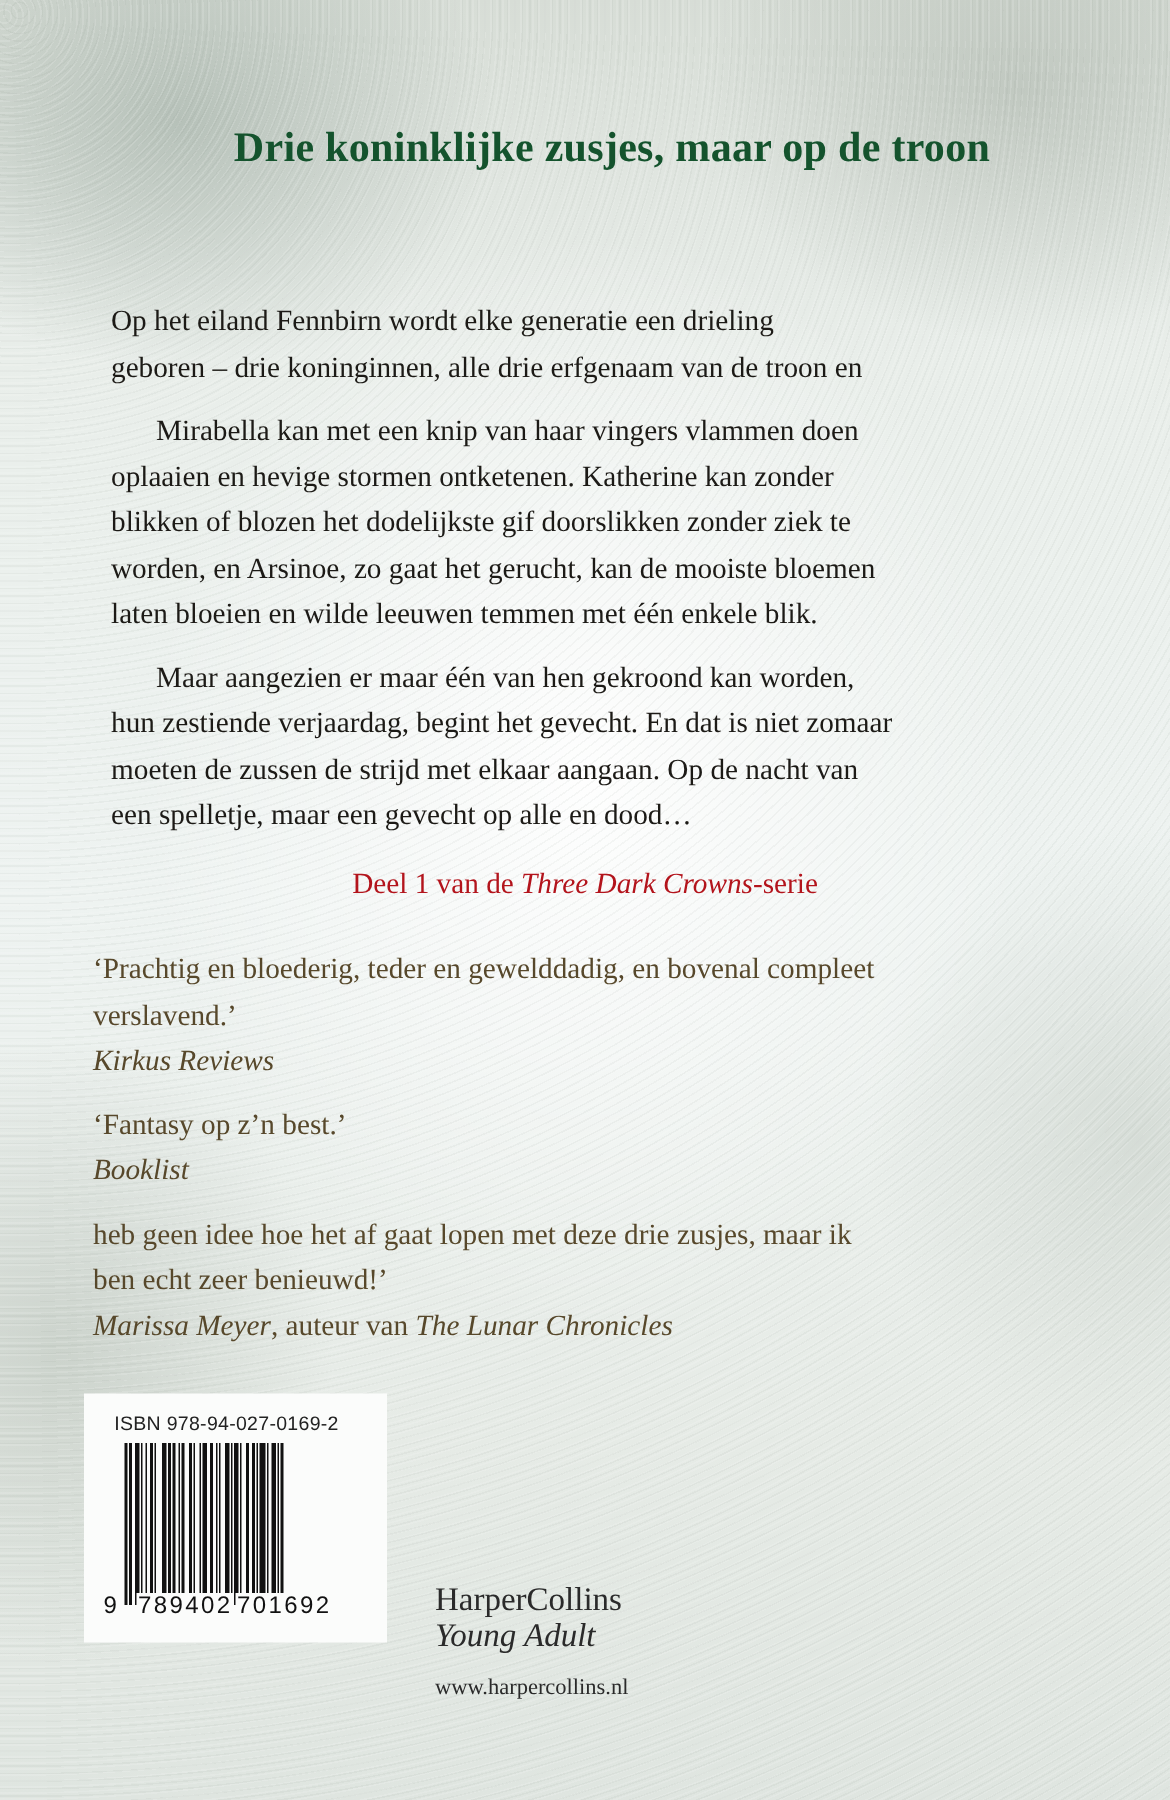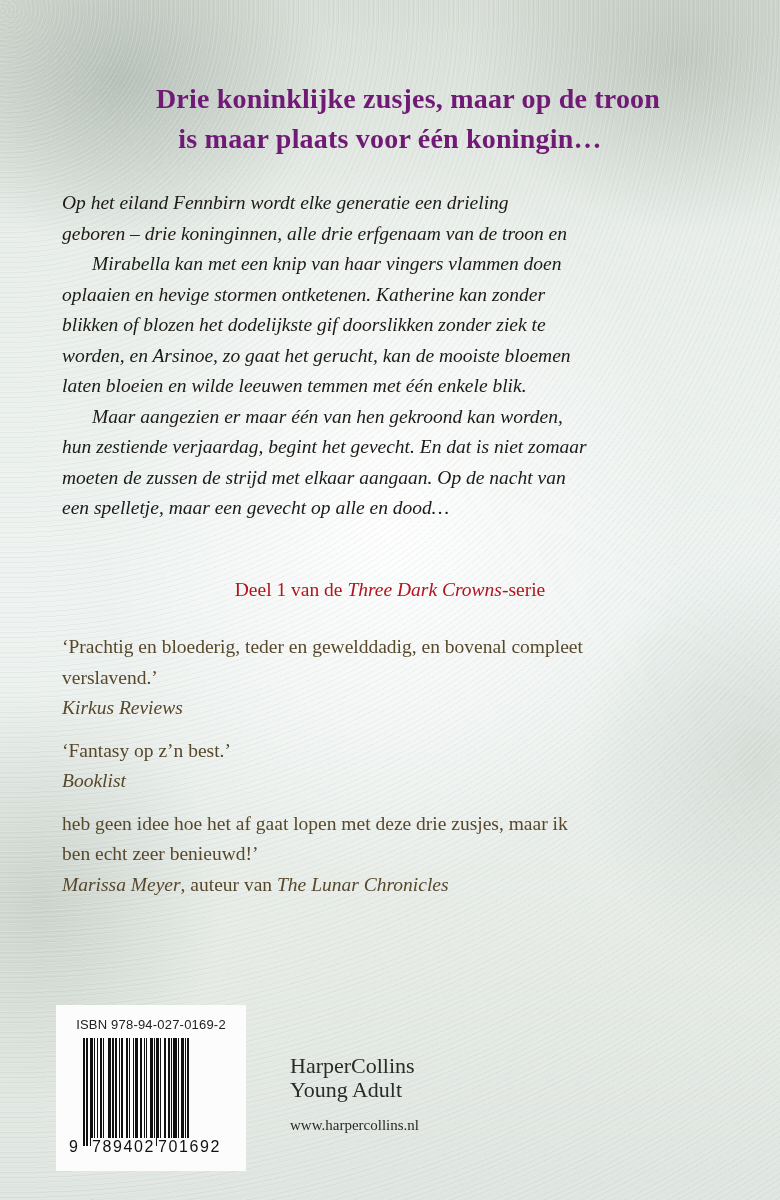--- a/index.html
+++ b/index.html
@@ -15,46 +15,47 @@
       linear-gradient(180deg, #d7ddd6 0%, #e9eeea 20%, #eef3f1 50%, #e6ebe6 80%, #dfe5e0 100%);
   }
   .noise {
     position:absolute; inset:0; pointer-events:none; opacity:0.35;
     background-image:
       repeating-radial-gradient(circle at 13px 7px, rgba(120,130,120,0.18) 0 1px, transparent 1px 5px),
       repeating-radial-gradient(circle at 3px 11px, rgba(255,255,255,0.4) 0 1px, transparent 1px 4px);
   }
   .tagline {
     position:absolute; left:0; width:780px; top:79px;
-    text-align:center; color:#701a75; font-size:28px; line-height:40px;
+    text-align:center; color:#14532d; font-size:28px; line-height:40px;
     font-weight:bold; letter-spacing:0.2px;
   }
   .tagline div { margin-left:36px; }
   .blurb {
     position:absolute; left:62px; top:188px; width:660px;
     color:#1c1a16; font-size:19.5px; line-height:30.5px;
   }
-  .blurb p { margin:0;font-style:italic; }
+  .blurb p { margin:12px; }
   .blurb .line { display:block; white-space:nowrap; }
   .series {
     position:absolute; left:0; width:780px; top:576px;
     text-align:center; color:#b3141c; font-size:19.5px; line-height:28px;
   }
   .series i { font-style:italic; }
   .quotes {
     position:absolute; left:62px; top:632px; width:680px;
     color:#57482b; font-size:19.5px; line-height:30.5px;
   }
   .quote { margin:0 0 12px 0; }
   .quote .line { display:block; white-space:nowrap; }
   .source { font-style:italic; display:block; }
   i.t { font-style:italic; }
   .barcode-box {
-    position:absolute; left:56px; top:1005px; width:190px; height:166px;
+    position:absolute; left:56px; top:929px; width:190px; height:166px;
     background:#fbfcfb;
+    padding-left:12px;
   }
   .isbn {
     position:absolute; left:0; width:190px; top:12px; text-align:center;
     font-family:"Liberation Sans", "DejaVu Sans", sans-serif; font-size:13px; color:#222;
     letter-spacing:0.2px;
   }
   .bars {
     position:absolute; left:27px; top:33px; width:140px; height:108px;
     display:flex; align-items:stretch;
   }
@@ -64,31 +65,30 @@
     font-family:"Liberation Sans", "DejaVu Sans", sans-serif; font-size:16px; color:#111;
     letter-spacing:1.6px; background:transparent;
   }
   .digits .first { position:absolute; left:0; top:0; }
   .digits .g1 { position:absolute; left:22px; top:0; background:#fbfcfb; padding:0 1px; }
   .digits .g2 { position:absolute; left:88px; top:0; background:#fbfcfb; padding:0 1px; }
   .publisher {
     position:absolute; left:290px; top:1054px; color:#2a2a2a;
   }
   .pub-name { font-size:22px; line-height:24px; display:block; }
-  .pub-imprint { font-size:22px; line-height:24px; display:block; }
+  .pub-imprint { font-size:22px; line-height:24px; font-style:italic; display:block; }
   .pub-url { font-size:15px; line-height:18px; display:block; margin-top:14px; }
 </style>
 </head>
 <body>
 
 <div class="noise"></div>
 
 <div class="tagline">
   <div>Drie koninklijke zusjes, maar op de troon</div>
-  <div style="margin-left:0">is maar plaats voor één koningin…</div>
 </div>
 
 <div class="blurb">
   <p>
     <span class="line">Op het eiland Fennbirn wordt elke generatie een drieling</span>
     <span class="line">geboren – drie koninginnen, alle drie erfgenaam van de troon en</span>
   </p>
   <p>
     <span class="line" style="padding-left:30px">Mirabella kan met een knip van haar vingers vlammen doen</span>
     <span class="line">oplaaien en hevige stormen ontketenen. Katherine kan zonder</span>

